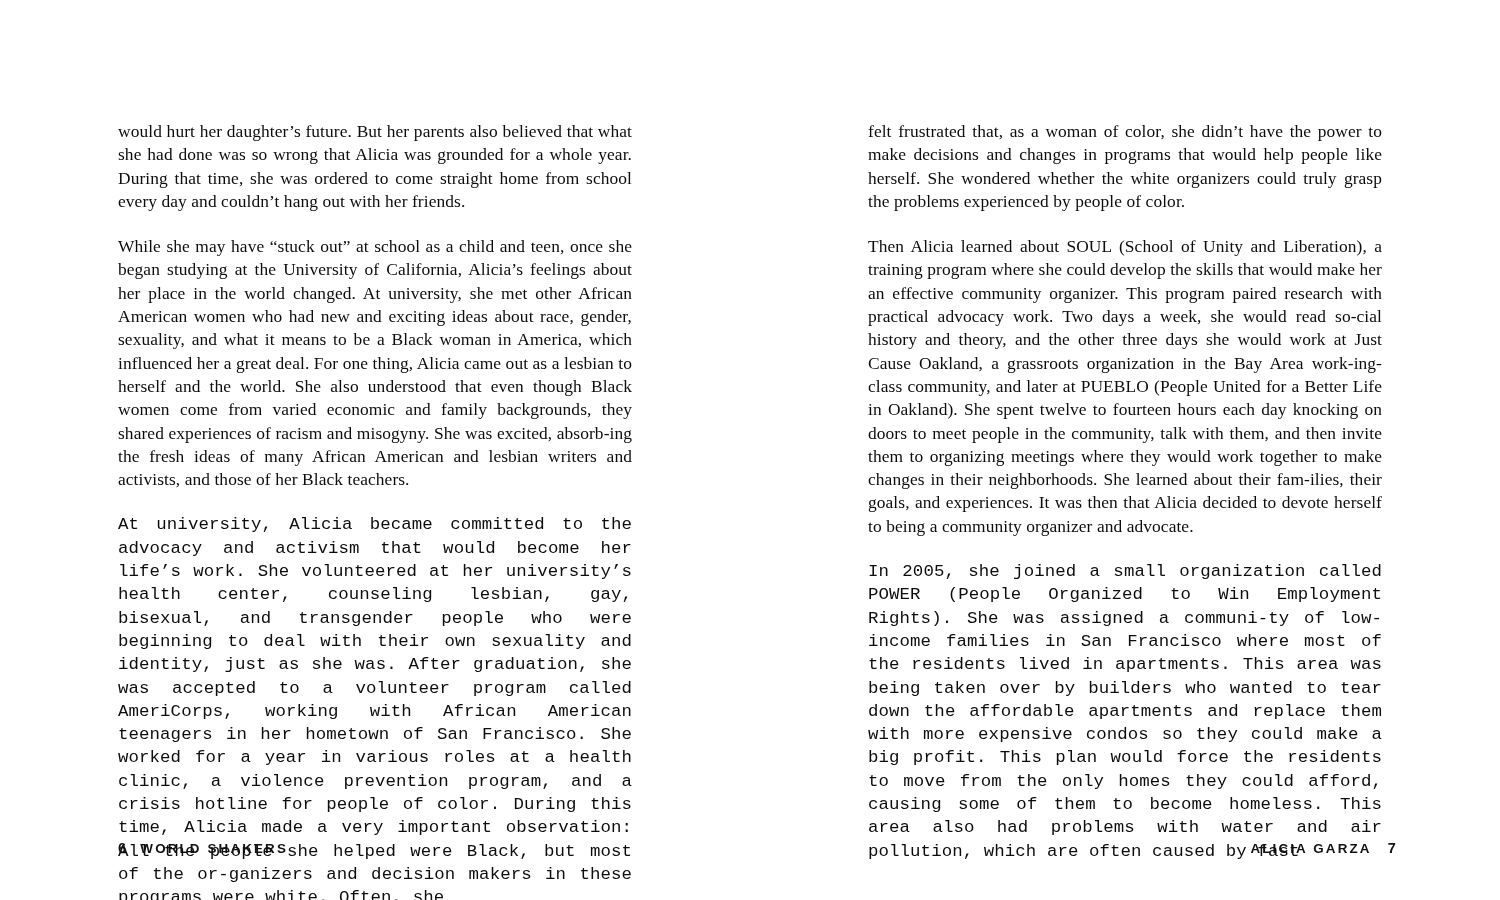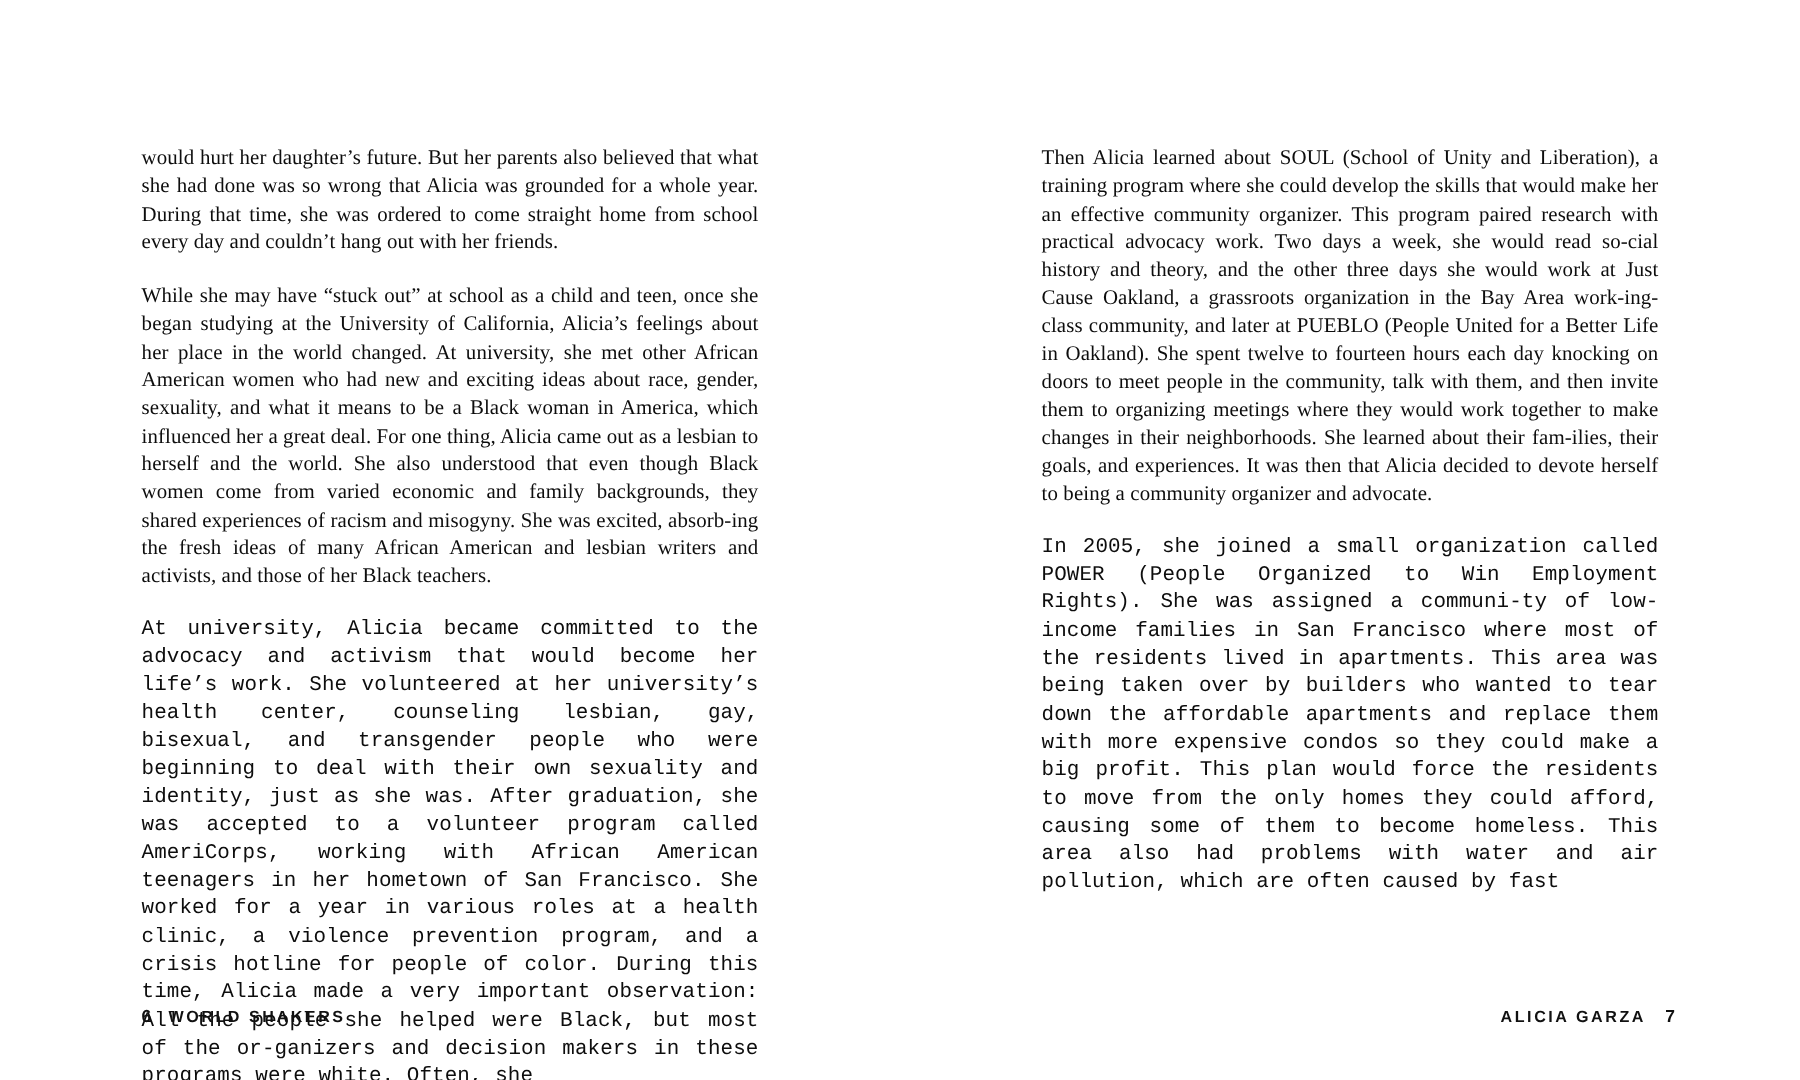--- a/index.html
+++ b/index.html
@@ -99,20 +99,21 @@
       <p class="body-text">At university, Alicia became committed to the advocacy and activism that would become her life’s work. She volunteered at her university’s health center, counseling lesbian, gay, bisexual, and transgender people who were beginning to deal with their own sexuality and identity, just as she was. After graduation, she was accepted to a volunteer program called AmeriCorps, working with African American teenagers in her hometown of San Francisco. She worked for a year in various roles at a health clinic, a violence prevention program, and a crisis hotline for people of color. During this time, Alicia made a very important observation: All the people she helped were Black, but most of the or-ganizers and decision makers in these programs were white. Often, she</p>
     </div>
     <div class="footer footer-left">
       <span class="folio">6</span>
       <span class="running-head">WORLD SHAKERS</span>
     </div>
   </div>
 
   <div class="page page-right">
     <div class="column">
+      <p class="body-text">felt frustrated that, as a woman of color, she didn’t have the power to make decisions and changes in programs that would help people like herself. She wondered whether the white organizers could truly grasp the problems experienced by people of color.</p>
       <p class="body-text">Then Alicia learned about SOUL (School of Unity and Liberation), a training program where she could develop the skills that would make her an effective community organizer. This program paired research with practical advocacy work. Two days a week, she would read so-cial history and theory, and the other three days she would work at Just Cause Oakland, a grassroots organization in the Bay Area work-ing-class community, and later at PUEBLO (People United for a Better Life in Oakland). She spent twelve to fourteen hours each day knocking on doors to meet people in the community, talk with them, and then invite them to organizing meetings where they would work together to make changes in their neighborhoods. She learned about their fam-ilies, their goals, and experiences. It was then that Alicia decided to devote herself to being a community organizer and advocate.</p>
       <p class="body-text">In 2005, she joined a small organization called POWER (People Organized to Win Employment Rights). She was assigned a communi-ty of low-income families in San Francisco where most of the residents lived in apartments. This area was being taken over by builders who wanted to tear down the affordable apartments and replace them with more expensive condos so they could make a big profit. This plan would force the residents to move from the only homes they could afford, causing some of them to become homeless. This area also had problems with water and air pollution, which are often caused by fast</p>
     </div>
     <div class="footer footer-right">
       <span class="running-head">ALICIA GARZA</span>
       <span class="folio">7</span>
     </div>
   </div>
 
 </div>

